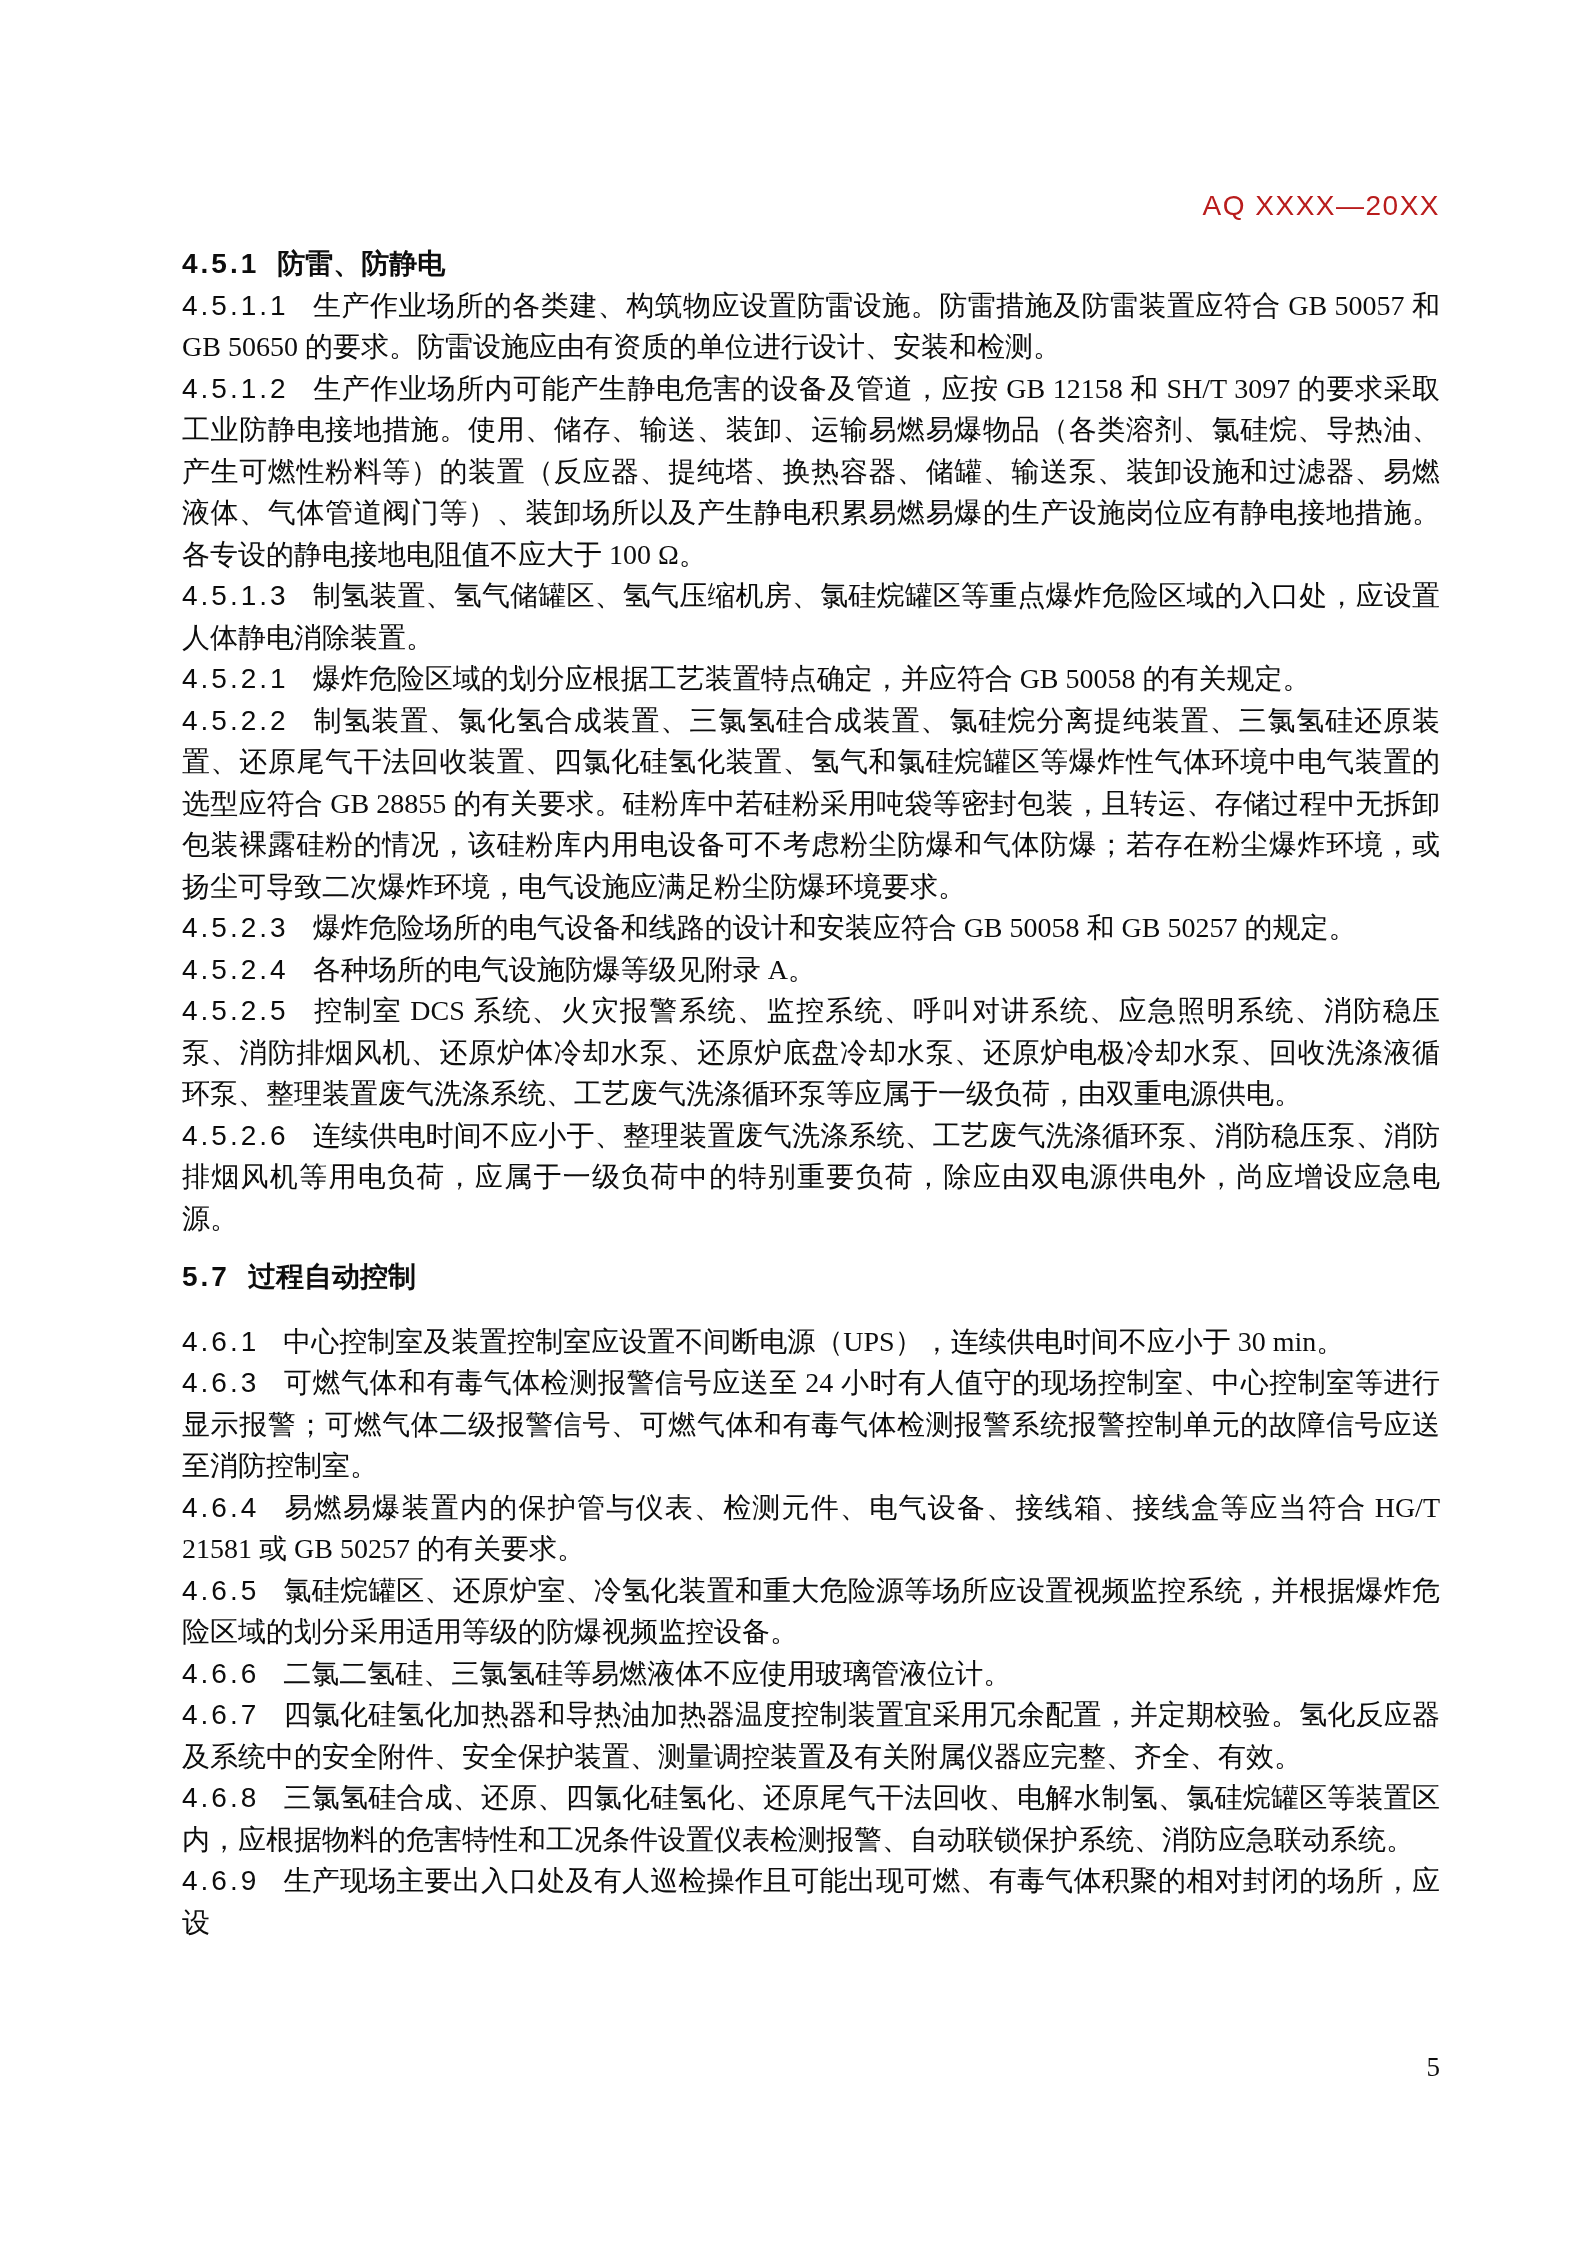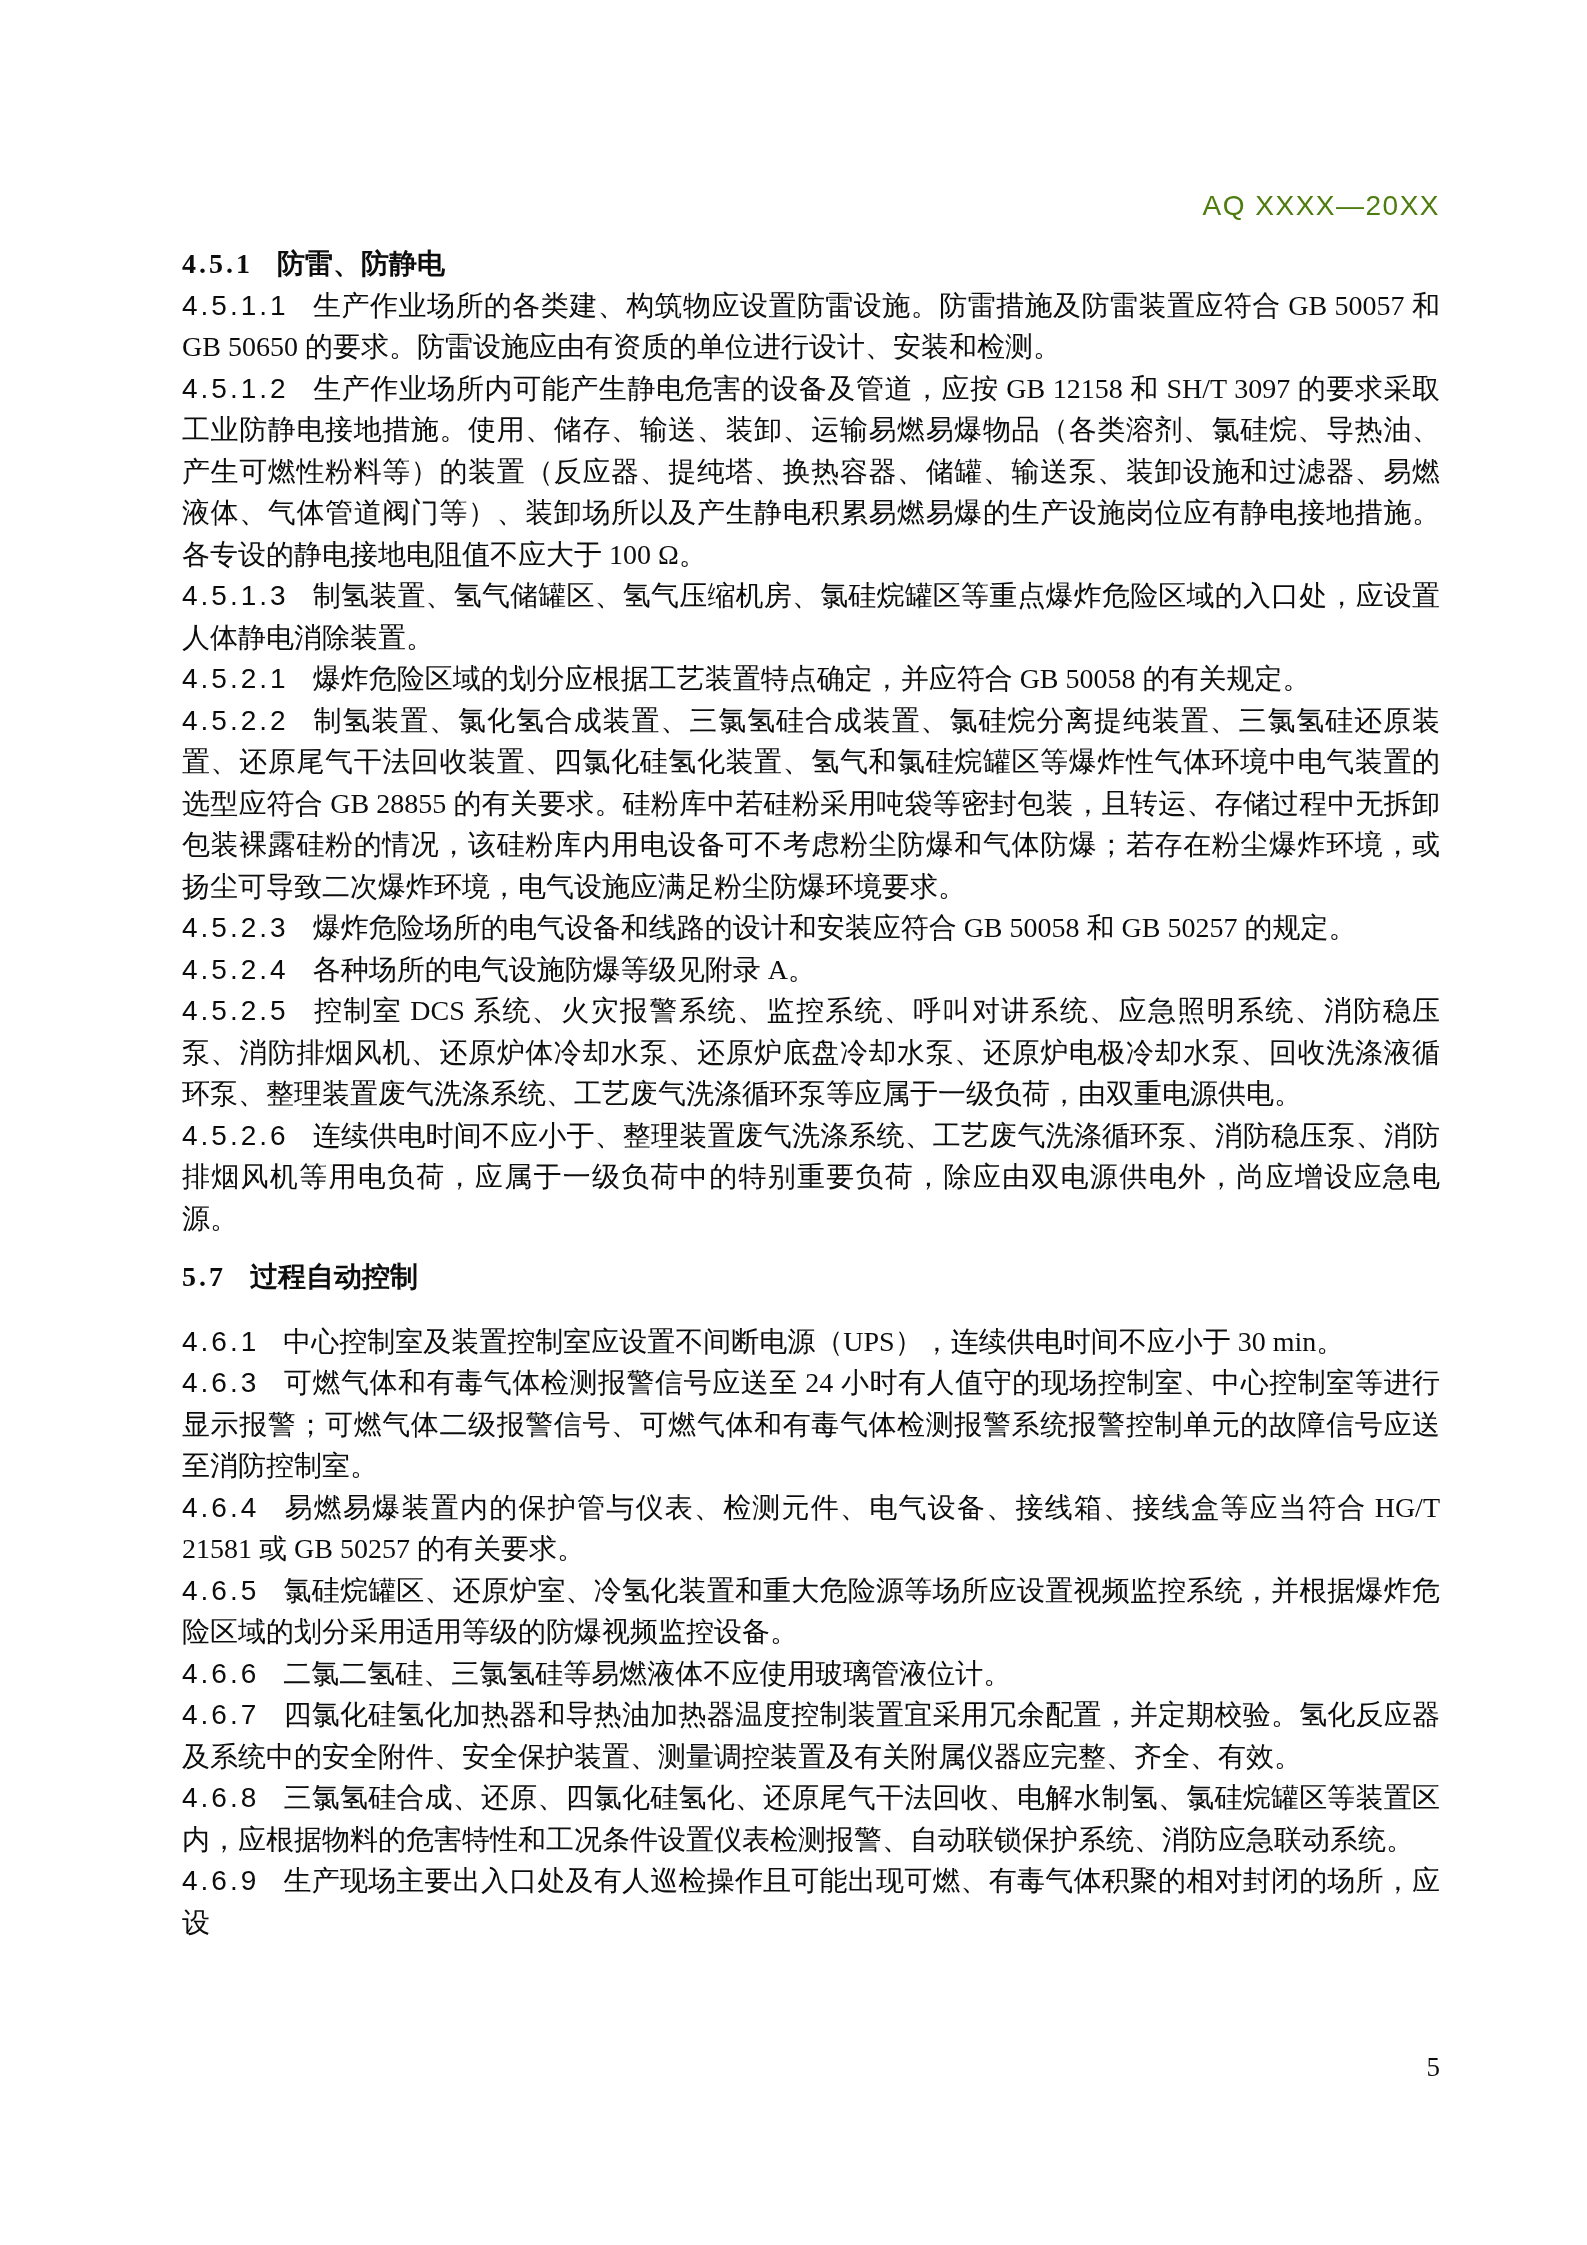--- a/index.html
+++ b/index.html
@@ -16,21 +16,21 @@
     overflow: hidden;
   }
 
   .doc-header {
     position: absolute;
     top: 190px;
     right: 147px;
     font-family: "Liberation Sans", "DejaVu Sans", sans-serif;
     font-size: 28px;
     letter-spacing: 1.5px;
-    color: #4d7c0f;
+    color: #b91c1c;
     white-space: nowrap;
   }
 
   .content {
     position: absolute;
     left: 182px;
     top: 243px;
     width: 1258px;
   }
 
@@ -49,23 +49,22 @@
     white-space: nowrap;
   }
 
   .para.heading {
     font-family: "Liberation Sans", "DejaVu Sans", sans-serif;
     font-weight: 700;
     text-align: left;
   }
 
   .para.heading .num {
-    margin-right: 24px;
+    margin-right: 18px;
     font-weight: 700;
-    font-family: Liberation Serif, serif;
   }
 
   .para.heading.level2 {
     margin-top: 17px;
     margin-bottom: 23px;
   }
 
   .page-number {
     position: absolute;
     top: 2052px;

